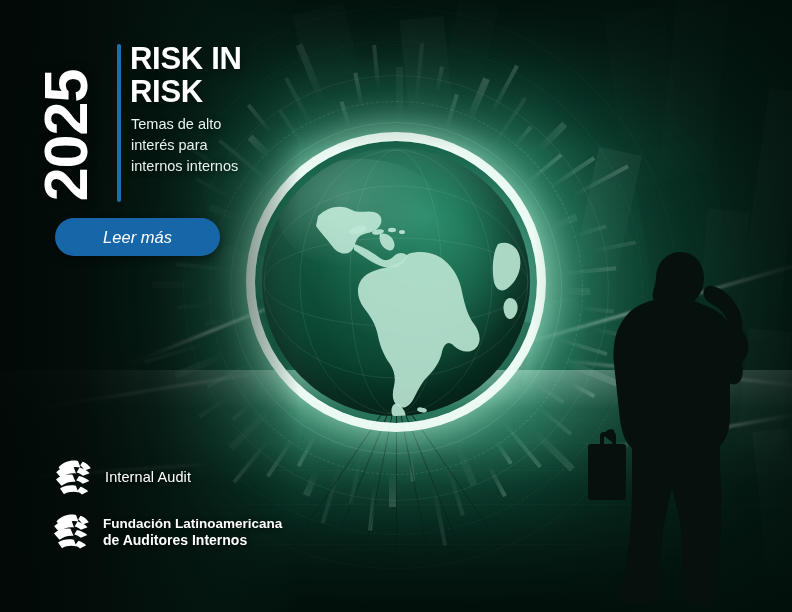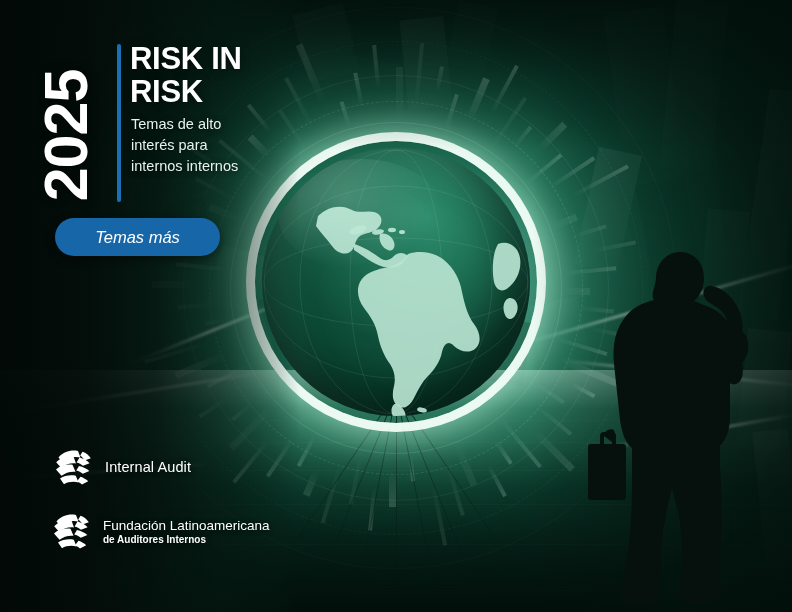--- a/index.html
+++ b/index.html
@@ -117,26 +117,26 @@
     color:#ffffff;font-size:16.5px;font-style:italic;font-weight:500;
     box-shadow:0 3px 10px rgba(0,0,0,.45);
     cursor:pointer;
   }
 
   
   .logo{position:absolute;display:flex;align-items:center;}
   .logo .mark{width:42px;height:40px;flex:0 0 42px;}
   .logo .mark svg{display:block;}
   .logo .txt{margin-left:11px;color:#fff;text-shadow:0 1px 5px rgba(0,0,0,.6);}
-  .logo1{left:52px;top:448px;text-align:center;}
+  .logo1{left:52px;top:458px;text-align:center;}
   .logo1 .l1{font-size:14.5px;font-weight:400;line-height:1.08;letter-spacing:.1px;}
   .logo1 .l2{font-size:21px;font-weight:bold;line-height:1.1;letter-spacing:.2px;}
   .logo2{left:50px;top:512px;}
-  .logo2 .l1{font-size:13.5px;font-weight:400;line-height:1.15;}
-  .logo2 .l2{font-size:10px;font-weight:bold;line-height:1.15;}
+  .logo2 .l1{font-size:13.5px;font-weight:700;line-height:1.15;}
+  .logo2 .l2{font-size:14px;font-weight:bold;line-height:1.15;}
 </style>
 </head>
 <body>
 
 <div id="poster">
 
   <div class="bg-base"></div>
 
   <div class="hud">
     <div class="ring" style="width:330px;height:330px;"></div>
@@ -383,21 +383,21 @@
   <div class="vline"></div>
 
   <div class="headline">
     <div>RISK IN</div>
     <div>RISK</div>
   </div>
 
   <div class="subhead">Temas de alto interés para internos internos</div>
 
   <div class="cta">
-    <span>Temas más</span>
+    <span>Leer más</span>
   </div>
 
 
   <div class="logo logo1">
     <span class="mark">
       <svg width="42" height="40" viewBox="0 0 42 40">
         <g fill="#ffffff">
           <path d="M6.5 9.5 C11 4 19 1.5 26 3 L28.5 9.5 C22 8 14.5 9.8 10 13.8 Z"></path>
           <path d="M30.5 3.8 C34 5 37 7.4 38.8 10.2 L32.5 12.4 C31.5 10.4 30 8.6 28.2 7.4 Z"></path>
           <path d="M4.2 14.2 C8.2 10 15 7.8 21.5 8.6 L24 15.4 C18.5 14.8 12.8 16.5 9 19.8 Z"></path>

